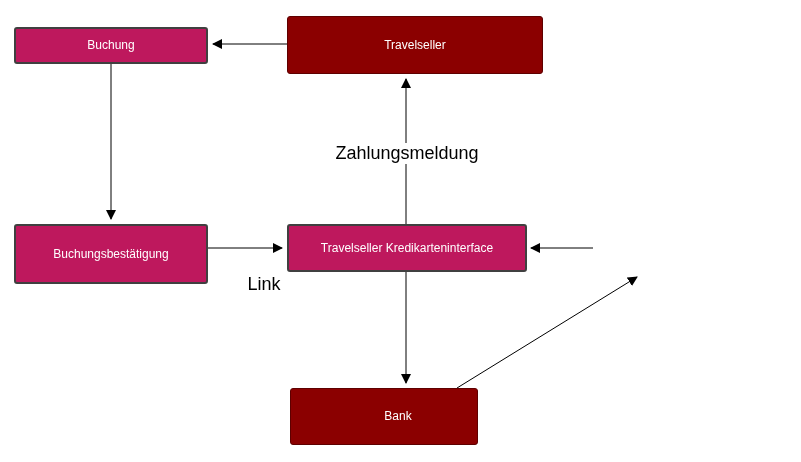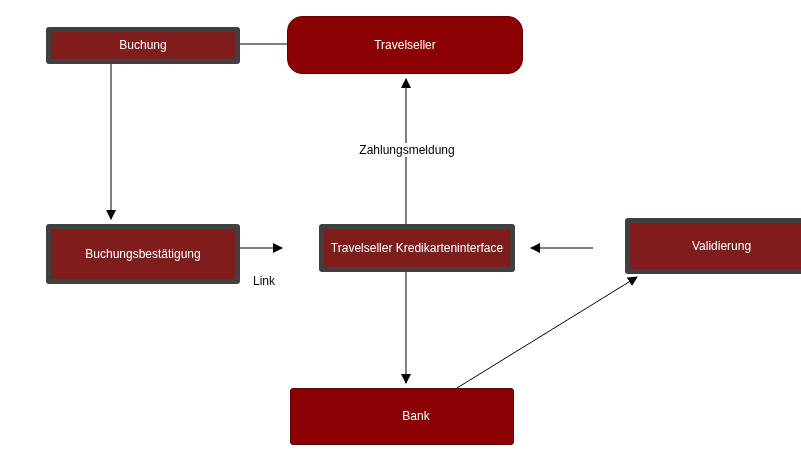--- a/index.html
+++ b/index.html
@@ -28,38 +28,37 @@
     align-items: center;
     justify-content: center;
     border-radius: 3px;
     box-sizing: border-box;
     font-size: 12px;
     color: #ffffff;
     text-align: center;
     cursor: default;
   }
   .node.blue {
-    background: #7f1d1d;
-    border: 5px solid #404040;
-    margin-left: 32px;
+    background: #be185d;
+    border: 2px solid #404040;
   }
   .node.darkred {
     background: #8b0000;
     border: 1px solid #5e0000;
   }
   .node-label {
     padding: 0 6px;
     line-height: 1.25;
   }
   .edge-label {
     position: absolute;
     transform: translateX(-50%);
     background: #ffffff;
     color: #000000;
-    font-size: 12px;
+    font-size: 18px;
     padding: 0 3px;
     white-space: nowrap;
   }
 </style>
 </head>
 <body>
 
 <div class="canvas">
 
   <svg class="edges-layer" width="801" height="462" viewBox="0 0 801 462">
@@ -74,37 +73,34 @@
     <line x1="406" y1="224" x2="406" y2="79" stroke="#000000" stroke-width="1" marker-end="url(#arrow)"></line>
     <line x1="406" y1="272" x2="406" y2="383" stroke="#000000" stroke-width="1" marker-end="url(#arrow)"></line>
     <line x1="457" y1="388" x2="637" y2="277" stroke="#000000" stroke-width="1" marker-end="url(#arrow)"></line>
     <line x1="593" y1="248" x2="531" y2="248" stroke="#000000" stroke-width="1" marker-end="url(#arrow)"></line>
   </svg>
 
   <div class="node blue" style="left:14px; top:27px; width:194px; height:37px;">
     <span class="node-label">Buchung</span>
   </div>
 
-  <div class="node darkred" style="left:287px; top:16px; width:236px; height:58px;border-radius:15px;">
+  <div class="node darkred" style="left:287px; top:16px; width:256px; height:58px;">
     <span class="node-label">Travelseller</span>
   </div>
 
   <div class="node blue" style="left:14px; top:224px; width:194px; height:60px;">
     <span class="node-label">Buchungsbestätigung</span>
   </div>
 
-  <div class="node blue" style="left:287px; top:224px; width:196px; height:48px;">
+  <div class="node blue" style="left:287px; top:224px; width:240px; height:48px;">
     <span class="node-label">Travelseller Kredikarteninterface</span>
   </div>
 
-  <div class="node blue" style="left:593px; top:218px; width:193px; height:56px;">
-    <span class="node-label">Validierung</span>
-  </div>
 
-  <div class="node darkred" style="left:290px; top:388px; width:224px; height:57px;padding-left:28px;">
+  <div class="node darkred" style="left:290px; top:388px; width:188px; height:57px;padding-left:28px;">
     <span class="node-label">Bank</span>
   </div>
 
   <div class="edge-label" style="left:407px; top:143px;">Zahlungsmeldung</div>
 
   <div class="edge-label" style="left:264px; top:274px;">Link</div>
 
 
 </div>
 

